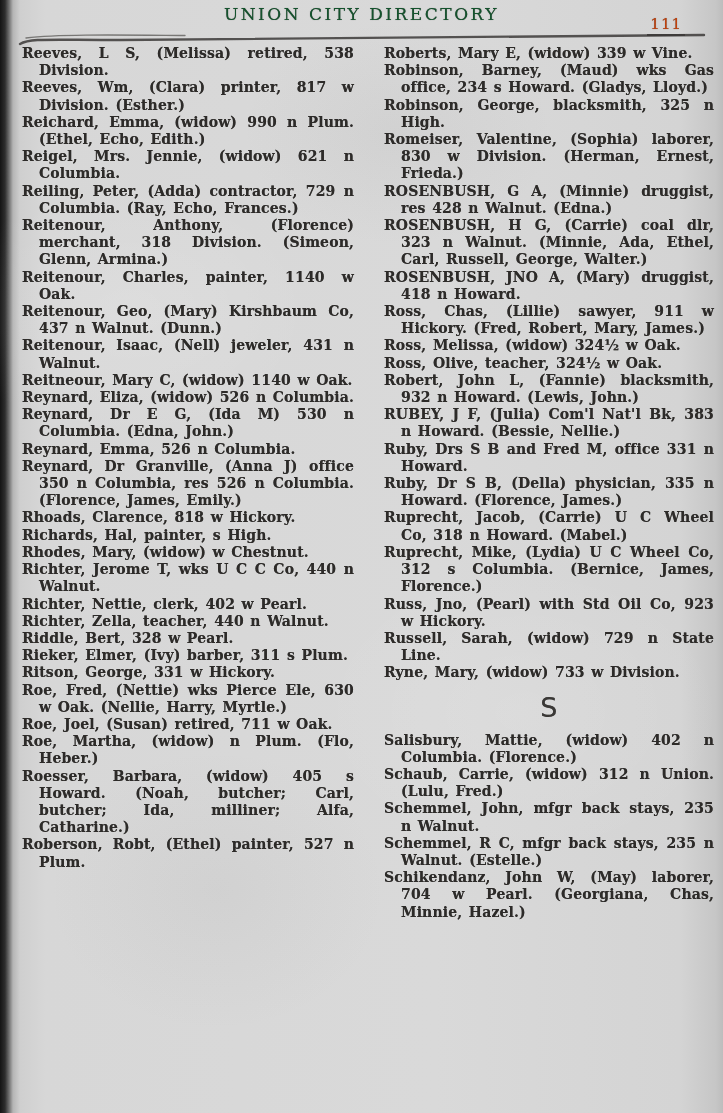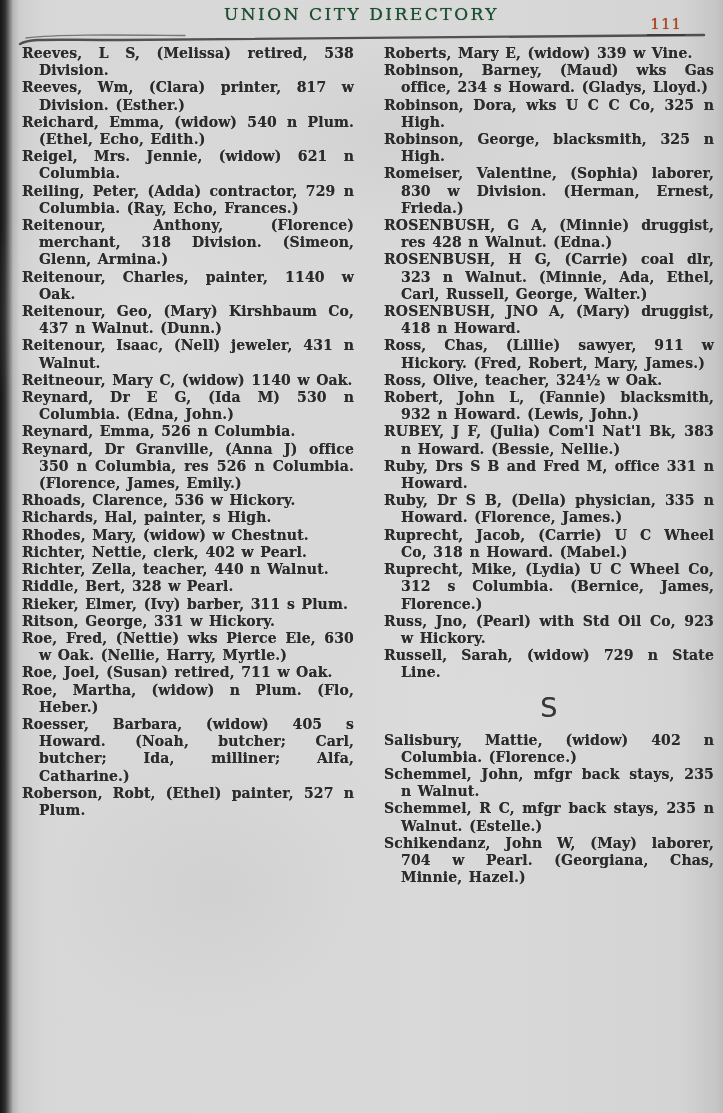--- a/index.html
+++ b/index.html
@@ -50,65 +50,69 @@
   <div class="hdr-num">111</div>
 
   <svg class="rule" width="723" height="60" viewBox="0 0 723 60">
     <path d="M 20 44 C 30 38, 48 40, 120 40 L 704 35" fill="none" stroke="#3c3a38" stroke-width="2.4" stroke-linecap="round" opacity="0.85"></path>
     <path d="M 26 38 C 60 34, 120 35, 185 35.5" fill="none" stroke="#504e4c" stroke-width="1.4" stroke-linecap="round" opacity="0.7"></path>
   </svg>
 
   <div class="col col-left">
     <p class="entry">Reeves, L S, (Melissa) retired, 538 Division.</p>
     <p class="entry">Reeves, Wm, (Clara) printer, 817 w Division. (Esther.)</p>
-    <p class="entry">Reichard, Emma, (widow) 540 n Plum. (Ethel, Echo, Edith.)</p>
+    <p class="entry">Reichard, Emma, (widow) 990 n Plum. (Ethel, Echo, Edith.)</p>
     <p class="entry">Reigel, Mrs. Jennie, (widow) 621 n Columbia.</p>
     <p class="entry">Reiling, Peter, (Adda) contractor, 729 n Columbia. (Ray, Echo, Frances.)</p>
     <p class="entry">Reitenour, Anthony, (Florence) merchant, 318 Division. (Simeon, Glenn, Armina.)</p>
     <p class="entry">Reitenour, Charles, painter, 1140 w Oak.</p>
     <p class="entry">Reitenour, Geo, (Mary) Kirshbaum Co, 437 n Walnut. (Dunn.)</p>
     <p class="entry">Reitenour, Isaac, (Nell) jeweler, 431 n Walnut.</p>
     <p class="entry">Reitneour, Mary C, (widow) 1140 w Oak.</p>
+    <p class="entry">Reynard, Eliza, (widow) 526 n Columbia.</p>
     <p class="entry">Reynard, Dr E G, (Ida M) 530 n Columbia. (Edna, John.)</p>
     <p class="entry">Reynard, Emma, 526 n Columbia.</p>
     <p class="entry">Reynard, Dr Granville, (Anna J) office 350 n Columbia, res 526 n Columbia. (Florence, James, Emily.)</p>
-    <p class="entry">Rhoads, Clarence, 536 w Hickory.</p>
+    <p class="entry">Rhoads, Clarence, 818 w Hickory.</p>
     <p class="entry">Richards, Hal, painter, s High.</p>
     <p class="entry">Rhodes, Mary, (widow) w Chestnut.</p>
+    <p class="entry">Richter, Jerome T, wks U C C Co, 440 n Walnut.</p>
     <p class="entry">Richter, Nettie, clerk, 402 w Pearl.</p>
     <p class="entry">Richter, Zella, teacher, 440 n Walnut.</p>
     <p class="entry">Riddle, Bert, 328 w Pearl.</p>
     <p class="entry">Rieker, Elmer, (Ivy) barber, 311 s Plum.</p>
     <p class="entry">Ritson, George, 331 w Hickory.</p>
     <p class="entry">Roe, Fred, (Nettie) wks Pierce Ele, 630 w Oak. (Nellie, Harry, Myrtle.)</p>
     <p class="entry">Roe, Joel, (Susan) retired, 711 w Oak.</p>
     <p class="entry">Roe, Martha, (widow) n Plum. (Flo, Heber.)</p>
     <p class="entry">Roesser, Barbara, (widow) 405 s Howard. (Noah, butcher; Carl, butcher; Ida, milliner; Alfa, Catharine.)</p>
     <p class="entry">Roberson, Robt, (Ethel) painter, 527 n Plum.</p>
   </div>
 
   <div class="col col-right">
     <p class="entry">Roberts, Mary E, (widow) 339 w Vine.</p>
     <p class="entry">Robinson, Barney, (Maud) wks Gas office, 234 s Howard. (Gladys, Lloyd.)</p>
-    <p class="entry">Robinson, Dora, wks U C C Co, 325 n High.</p>
     <p class="entry">Robinson, George, blacksmith, 325 n High.</p>
     <p class="entry">Romeiser, Valentine, (Sophia) laborer, 830 w Division. (Herman, Ernest, Frieda.)</p>
     <p class="entry">ROSENBUSH, G A, (Minnie) druggist, res 428 n Walnut. (Edna.)</p>
     <p class="entry">ROSENBUSH, H G, (Carrie) coal dlr, 323 n Walnut. (Minnie, Ada, Ethel, Carl, Russell, George, Walter.)</p>
     <p class="entry">ROSENBUSH, JNO A, (Mary) druggist, 418 n Howard.</p>
     <p class="entry">Ross, Chas, (Lillie) sawyer, 911 w Hickory. (Fred, Robert, Mary, James.)</p>
+    <p class="entry">Ross, Melissa, (widow) 324½ w Oak.</p>
     <p class="entry">Ross, Olive, teacher, 324½ w Oak.</p>
     <p class="entry">Robert, John L, (Fannie) blacksmith, 932 n Howard. (Lewis, John.)</p>
     <p class="entry">RUBEY, J F, (Julia) Com'l Nat'l Bk, 383 n Howard. (Bessie, Nellie.)</p>
     <p class="entry">Ruby, Drs S B and Fred M, office 331 n Howard.</p>
     <p class="entry">Ruby, Dr S B, (Della) physician, 335 n Howard. (Florence, James.)</p>
     <p class="entry">Ruprecht, Jacob, (Carrie) U C Wheel Co, 318 n Howard. (Mabel.)</p>
     <p class="entry">Ruprecht, Mike, (Lydia) U C Wheel Co, 312 s Columbia. (Bernice, James, Florence.)</p>
     <p class="entry">Russ, Jno, (Pearl) with Std Oil Co, 923 w Hickory.</p>
     <p class="entry">Russell, Sarah, (widow) 729 n State Line.</p>
+    <p class="entry">Ryne, Mary, (widow) 733 w Division.</p>
     <div class="section-letter">S</div>
     <p class="entry">Salisbury, Mattie, (widow) 402 n Columbia. (Florence.)</p>
+    <p class="entry">Schaub, Carrie, (widow) 312 n Union. (Lulu, Fred.)</p>
     <p class="entry">Schemmel, John, mfgr back stays, 235 n Walnut.</p>
     <p class="entry">Schemmel, R C, mfgr back stays, 235 n Walnut. (Estelle.)</p>
     <p class="entry">Schikendanz, John W, (May) laborer, 704 w Pearl. (Georgiana, Chas, Minnie, Hazel.)</p>
   </div>
 
 </div>
 
 </body></html>

